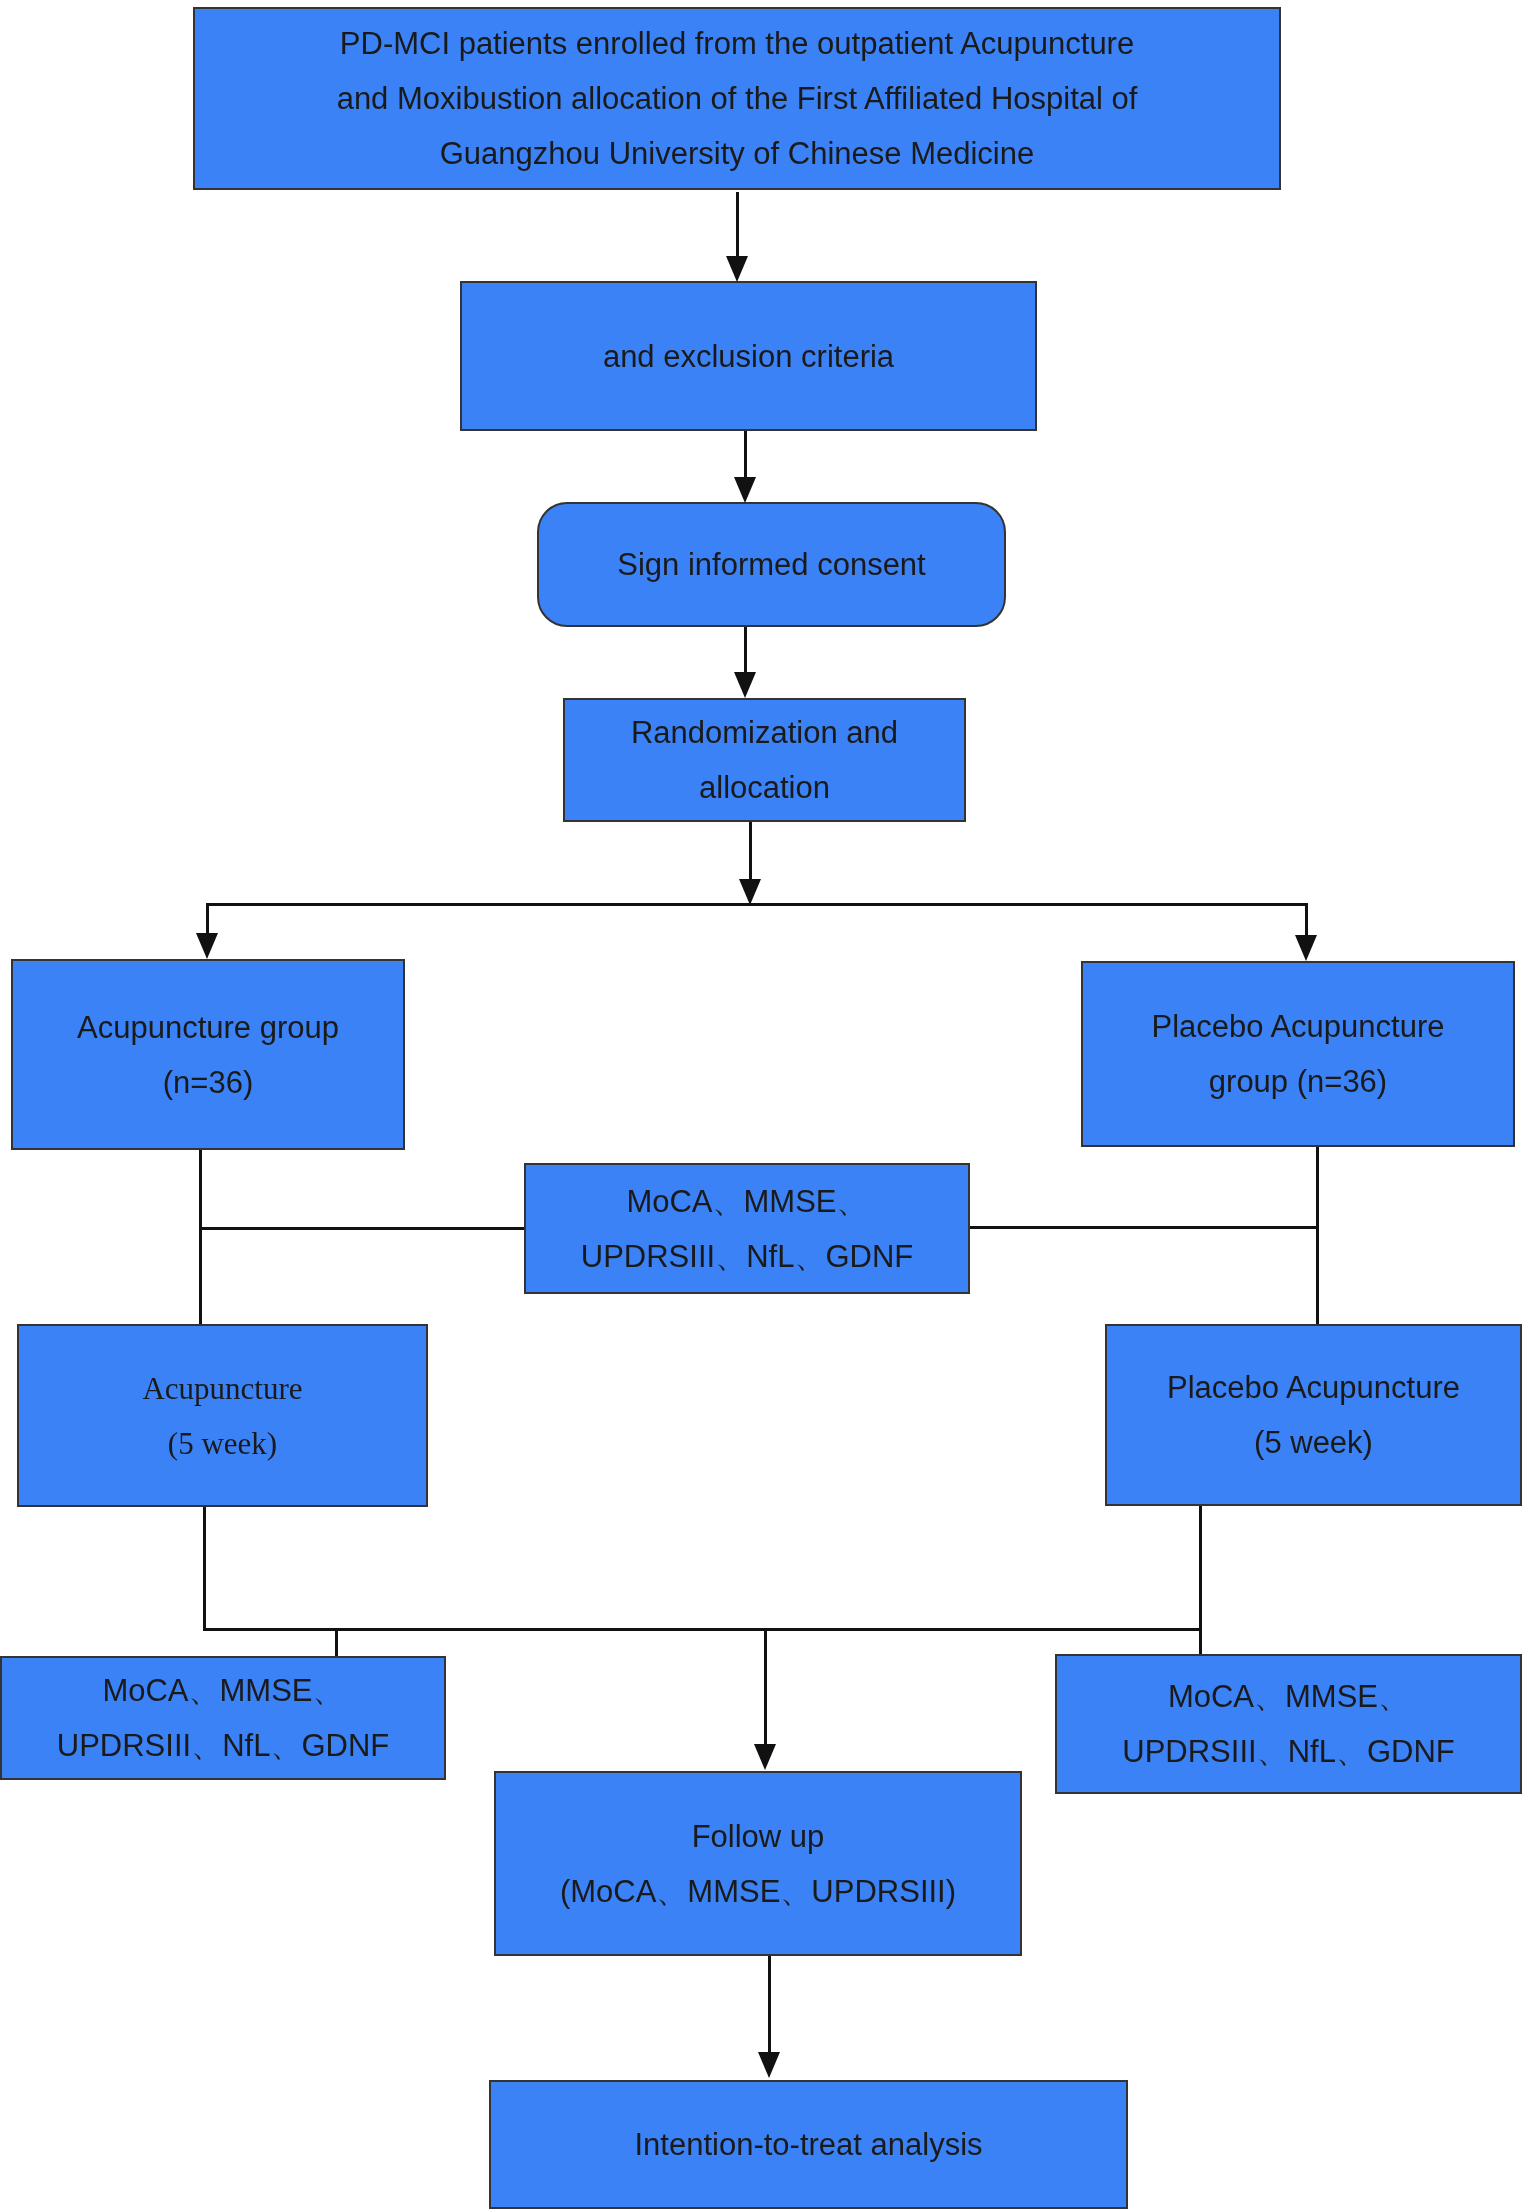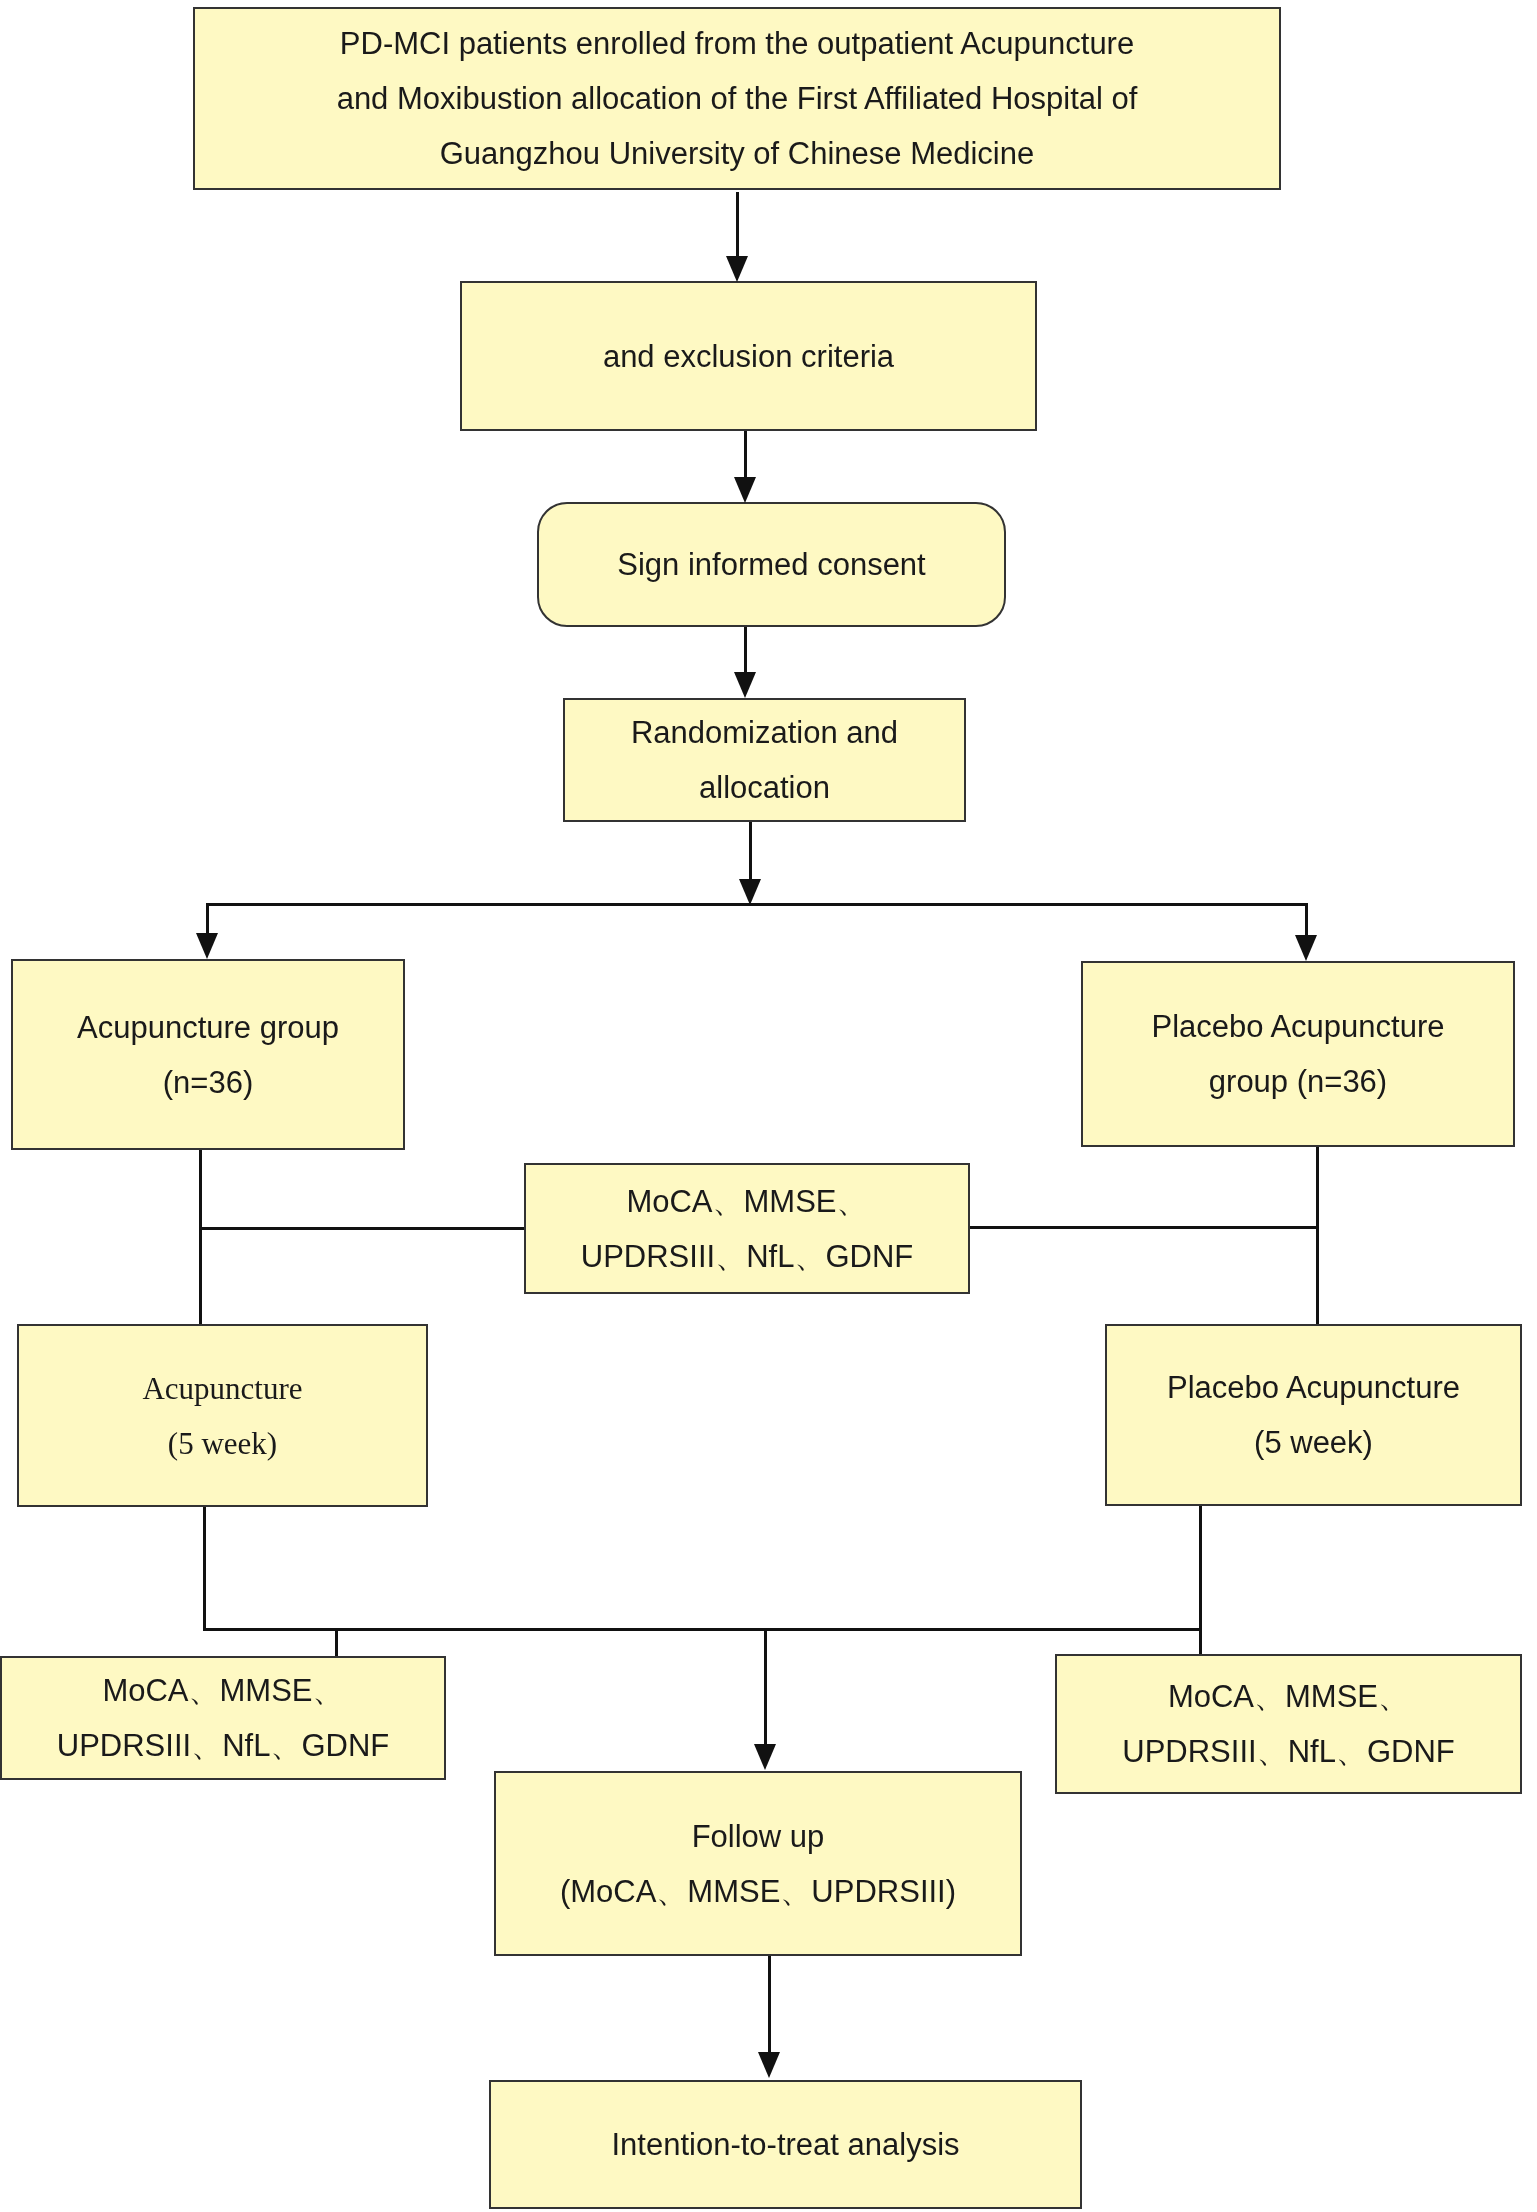--- a/index.html
+++ b/index.html
@@ -13,21 +13,21 @@
     height: 2212px;
     background: #ffffff;
     font-family: "Liberation Sans", sans-serif;
     color: #1a1a1a;
     overflow: hidden;
   }
   .node {
     position: absolute;
     box-sizing: border-box;
     border: 2px solid #333333;
-    background: #fef9c3;
+    background: #3b82f6;
     display: flex;
     flex-direction: column;
     align-items: center;
     justify-content: center;
     text-align: center;
     font-size: 31px;
     line-height: 55px;
     color: #1a1a1a;
   }
   .node .txt { white-space: nowrap; }
@@ -49,21 +49,21 @@
   .n-consent           { left: 537px;  top: 502px;  width: 469px;  height: 125px; border-radius: 30px; }
   .n-randomization     { left: 563px;  top: 698px;  width: 403px;  height: 124px; }
   .n-acu-group         { left: 11px;   top: 959px;  width: 394px;  height: 191px; }
   .n-placebo-group     { left: 1081px; top: 961px;  width: 434px;  height: 186px; }
   .n-baseline          { left: 524px;  top: 1163px; width: 446px;  height: 131px; }
   .n-acu-treatment     { left: 17px;   top: 1324px; width: 411px;  height: 183px; font-family: Liberation Serif, serif; }
   .n-placebo-treatment { left: 1105px; top: 1324px; width: 417px;  height: 182px; }
   .n-outcome-left      { left: 0px;    top: 1656px; width: 446px;  height: 124px; }
   .n-outcome-right     { left: 1055px; top: 1654px; width: 467px;  height: 140px; }
   .n-followup          { left: 494px;  top: 1771px; width: 528px;  height: 185px; }
-  .n-itt               { left: 489px;  top: 2080px; width: 593px;  height: 129px; }
+  .n-itt               { left: 489px;  top: 2080px; width: 639px;  height: 129px; }
 </style>
 </head>
 <body>
 
 <div class="canvas">
 
   <div class="node n-enrollment">
     <div class="txt">PD-MCI patients enrolled from the outpatient Acupuncture</div>
     <div class="txt">and Moxibustion allocation of the First Affiliated Hospital of</div>
     <div class="txt">Guangzhou University of Chinese Medicine</div>

